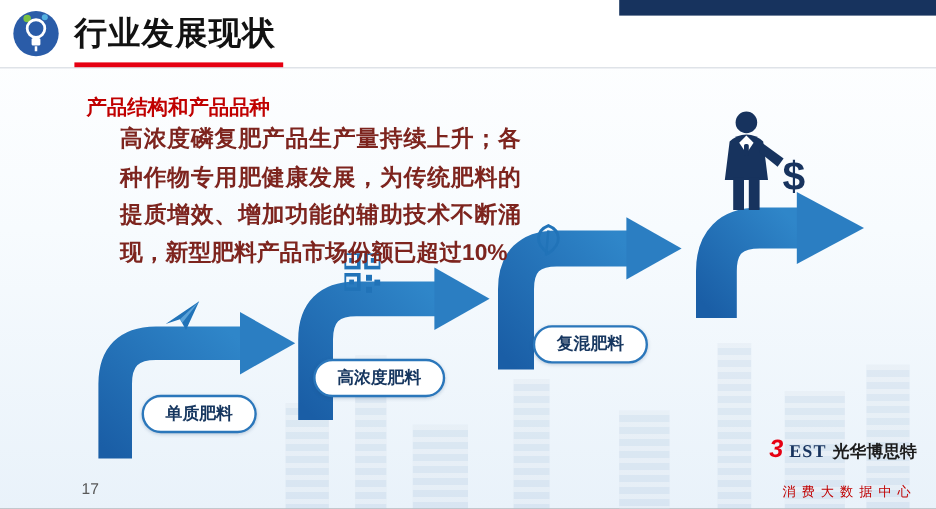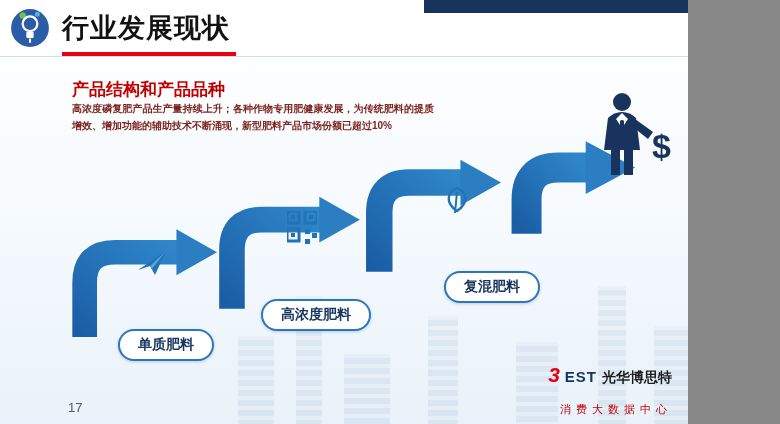--- a/index.html
+++ b/index.html
@@ -1,47 +1,47 @@
 <!DOCTYPE html>
 <html><head>
 <meta charset="utf-8">
 <style>
   * { margin:0; padding:0; box-sizing:border-box; }
   body { font-family:"Liberation Sans","DejaVu Sans",sans-serif; background:#888; }
   .slide {
-    position:relative; width:688px; height:424px; overflow:hidden;
+    position:relative; width:780px; height:424px; overflow:hidden;
     background:linear-gradient(180deg,#ffffff 0%,#f7fbfe 45%,#e9f2fa 100%);
     padding-left:20px;
   }
   
   .hdr { position:absolute; top:0; left:0; right:0; height:57px; background:#fff; border-bottom:1px solid #d8dde3; z-index:5; }
   .hdr-logo { position:absolute; left:9px; top:7px; width:42px; height:42px; }
   .hdr-title { position:absolute; left:62px; top:10px; font-size:27px; font-weight:bold; color:#121212;
                letter-spacing:1px; border-bottom:4px solid #e60012; padding:0 6px 6px 0; display:inline-block; }
   .hdr-bar { position:absolute; top:0; right:0; width:264px; height:13px; background:#17335e; }
   
   .tblock { position:absolute; left:72px; top:78px; width:362px; z-index:4; }
   .tblock h2 { font-size:17px; font-weight:bold; color:#c00000; margin-bottom:0; }
-  .tblock p { font-size:10px; line-height:1.66; color:#7d241e; font-weight:bold; text-align:justify; }
+  .tblock p { font-size:19px; line-height:1.66; color:#7d241e; font-weight:bold; text-align:justify;margin-left:28px; }
   
   .skyline { position:absolute; left:0; right:0; bottom:0; height:170px; pointer-events:none; z-index:1; }
   .bld { position:absolute; bottom:0; background:rgba(148,180,212,0.20);
          background-image:repeating-linear-gradient(180deg, rgba(255,255,255,0.35) 0 4px, transparent 4px 10px); }
   
   .stairs { position:absolute; inset:0; z-index:2; }
   .pill { position:absolute; z-index:3; background:#fff; border:2px solid #2b77bb; border-radius:18px;
           padding:5px 18px; font-size:14px; font-weight:bold; color:#16365f; white-space:nowrap;
           box-shadow:0 1px 3px rgba(30,70,120,0.25); }
   .icon-float { position:absolute; z-index:3; }
   
   .pagenum { position:absolute; left:26px; bottom:9px; font-size:13px; color:#595959; z-index:5;margin-left:42px; }
   .brand { position:absolute; right:16px; bottom:7px; text-align:right; z-index:5; }
   .brand-row { display:flex; align-items:baseline; justify-content:flex-end; gap:5px; }
   .brand-3 { color:#e60012; font-weight:bold; font-size:21px; font-style:italic; line-height:1; }
-  .brand-est { color:#17335e; font-weight:bold; font-size:15px; letter-spacing:1px; line-height:1; }
+  .brand-est { color:#17335e; font-weight:bold; font-size:15px; letter-spacing:1px; line-height:1;font-family:Liberation Serif, serif; }
   .brand-name { color:#1c1c1c; font-weight:bold; font-size:14px; line-height:1; }
   .brand-sub { color:#c00000; font-size:11px; letter-spacing:5px; margin-top:17px; }
 </style>
 </head>
 <body>
 
 <div class="slide">
 
   <div class="hdr">
     <span class="hdr-logo">

